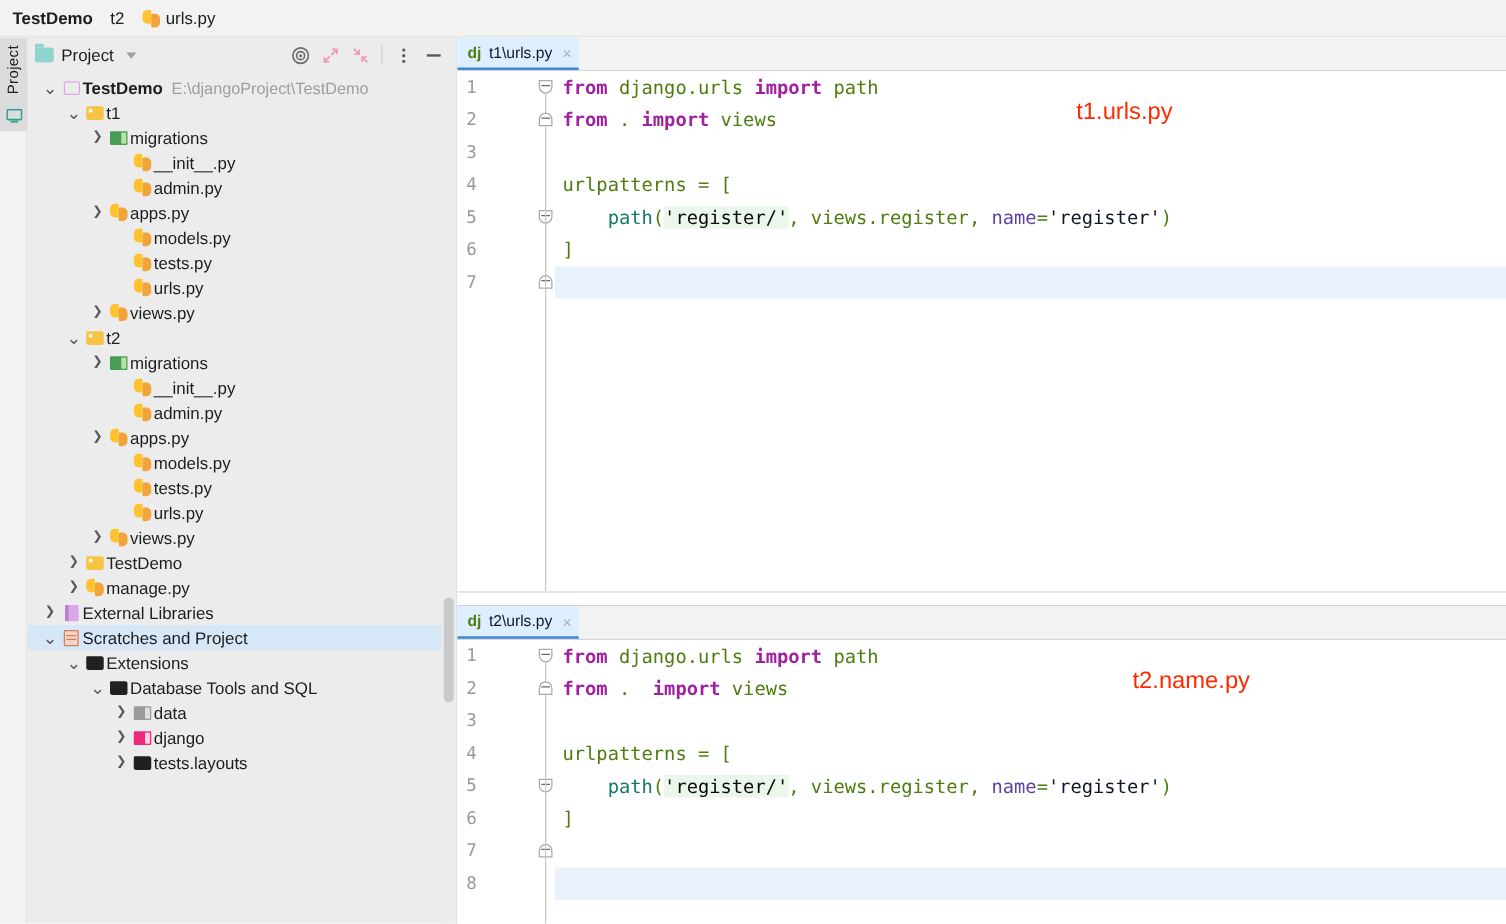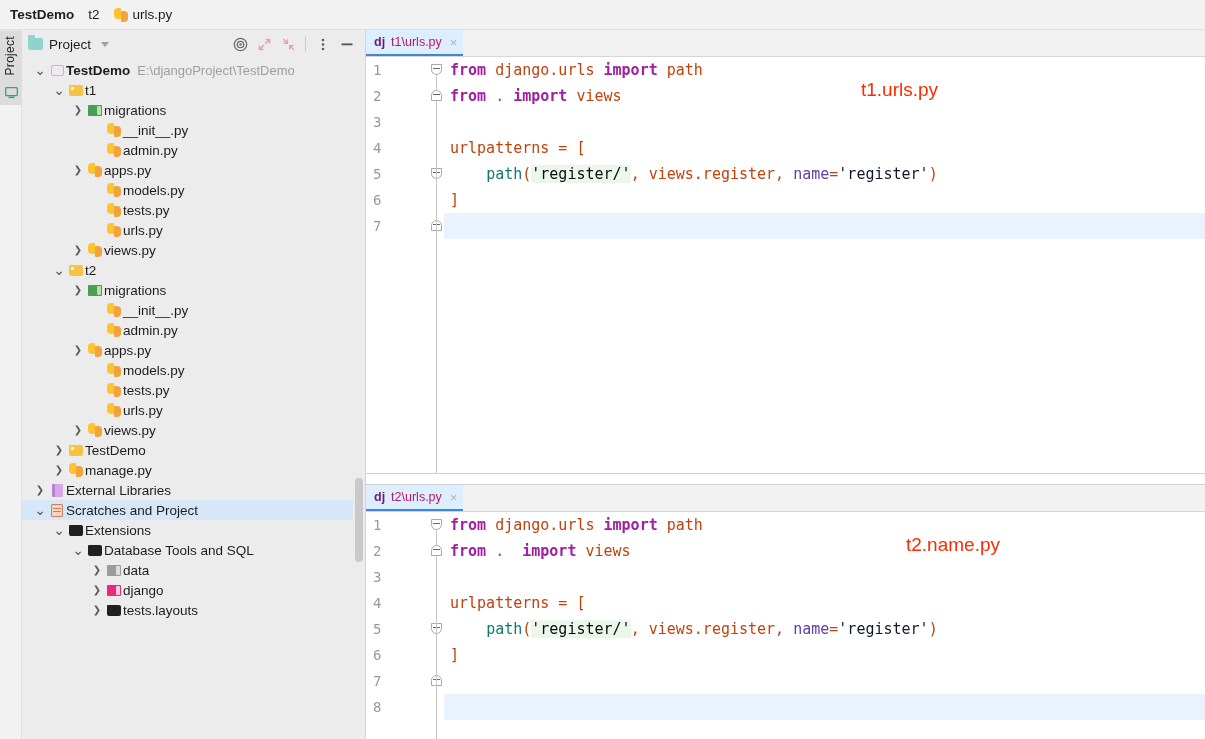--- a/index.html
+++ b/index.html
@@ -321,30 +321,30 @@
   }
   .tab {
     display: flex;
     align-items: center;
     padding: 0 6px 0 8px;
     background: #ddeeff;
     border-bottom: 2px solid #3e86d6;
     box-sizing: border-box;
   }
   .tab .dj {
-    color: #701a75;
+    color: #4d7c0f;
     font-weight: bold;
     font-size: 12.5px;
     margin-right: 6px;
     font-family: "Liberation Sans", sans-serif;
     text-align: right;
   }
   .tab .tabname {
     font-size: 12.5px;
-    color: #be185d;
+    color: #0f172a;
   }
   .tab .tabclose {
     margin-left: 8px;
     color: #b0b0b0;
     font-size: 13px;
     line-height: 1;
   }
   .code-wrap {
     flex: 1;
     display: flex;
@@ -428,21 +428,21 @@
   .cline.current {
     background: #eaf2fd;
     margin-left: -78px;
     padding-left: 84px;
   }
   .kw  { color: #a020a0; font-weight: bold; }
   .fn  { color: #13786b; }
   .str { color: #0a0a0a; background: #eaf7ea; }
   .strred { color: #0f172a; }
   .kwarg { color: #5e3fa8; }
-  .plain { color: #c2410c; }
+  .plain { color: #4d7c0f; }
   .annot {
     position: absolute;
     color: #ff2a00;
     font-size: 19px;
     font-family: "Liberation Sans", sans-serif;
     white-space: nowrap;
   }
   .pane-gap {
     height: 12px;
     flex: 0 0 12px;

